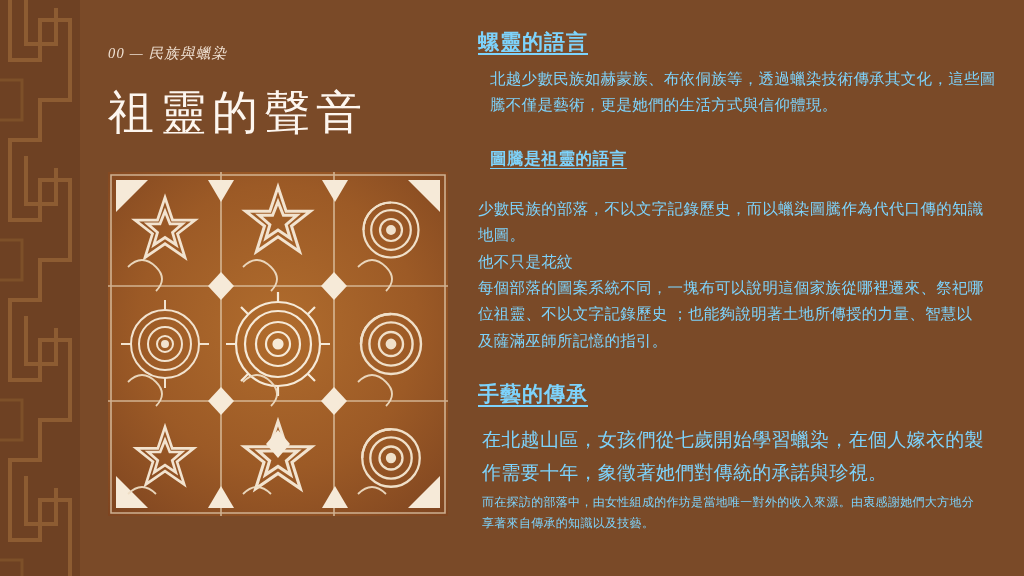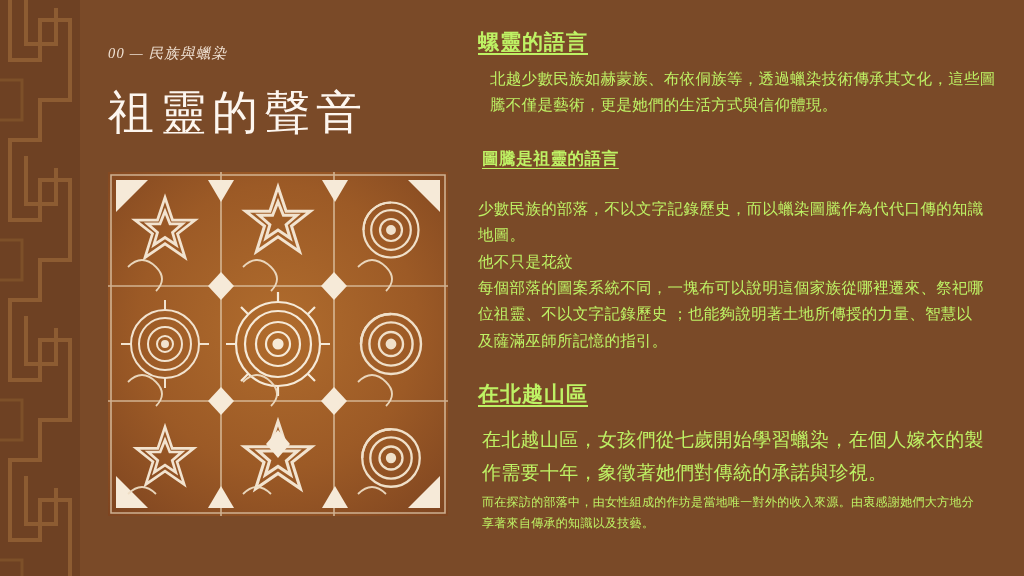--- a/index.html
+++ b/index.html
@@ -75,21 +75,21 @@
   }
   .artwork svg { display: block; }
 
   
   .right-col {
     position: absolute;
     left: 478px;
     top: 0;
     width: 520px;
     height: 576px;
-    color: #bef264;
+    color: #7dd3fc;
   }
   .h-under {
     font-family: "Liberation Sans", sans-serif;
     font-weight: bold;
     text-decoration: underline;
     text-underline-offset: 4px;
   }
   .sec-title-1 {
     position: absolute;
     left: 0;
@@ -102,21 +102,21 @@
     left: 0;
     top: 66px;
     width: 506px;
     font-size: 15.5px;
     line-height: 1.68;
     letter-spacing: 0.3px;
     margin-left: 12px;
   }
   .sec-title-2 {
     position: absolute;
-    left: 4px;
+    left: 12px;
     top: 148px;
     font-size: 16.5px;
     letter-spacing: 0.6px;
     text-decoration: underline;
   }
   .para-2 {
     position: absolute;
     left: 0;
     top: 196px;
     width: 508px;
@@ -301,18 +301,18 @@
     <div class="sec-title-1 h-under">螺靈的語言</div>
     <div class="para-1">北越少數民族如赫蒙族、布依侗族等，透過蠟染技術傳承其文化，這些圖騰不僅是藝術，更是她們的生活方式與信仰體現。</div>
 
     <div class="sec-title-2 h-under">圖騰是祖靈的語言</div>
     <div class="para-2">
       <span class="nowrap-line">少數民族的部落，不以文字記錄歷史，而以蠟染圖騰作為代代口傳的知識地圖。</span>
       <span class="nowrap-line">他不只是花紋</span>
       <span class="nowrap-line">每個部落的圖案系統不同，一塊布可以說明這個家族從哪裡遷來、祭祀哪位祖靈、不以文字記錄歷史 ；也能夠說明著土地所傳授的力量、智慧以及薩滿巫師所記憶的指引。</span>
     </div>
 
-    <div class="sec-title-3 h-under">在北越山區</div>
+    <div class="sec-title-3 h-under">手藝的傳承</div>
     <div class="para-3">在北越山區，女孩們從七歲開始學習蠟染，在個人嫁衣的製作需要十年，象徵著她們對傳統的承諾與珍視。</div>
     <div class="para-4">而在探訪的部落中，由女性組成的作坊是當地唯一對外的收入來源。由衷感謝她們大方地分享著來自傳承的知識以及技藝。</div>
   </div>
 
 </div>
 
 </body></html>

